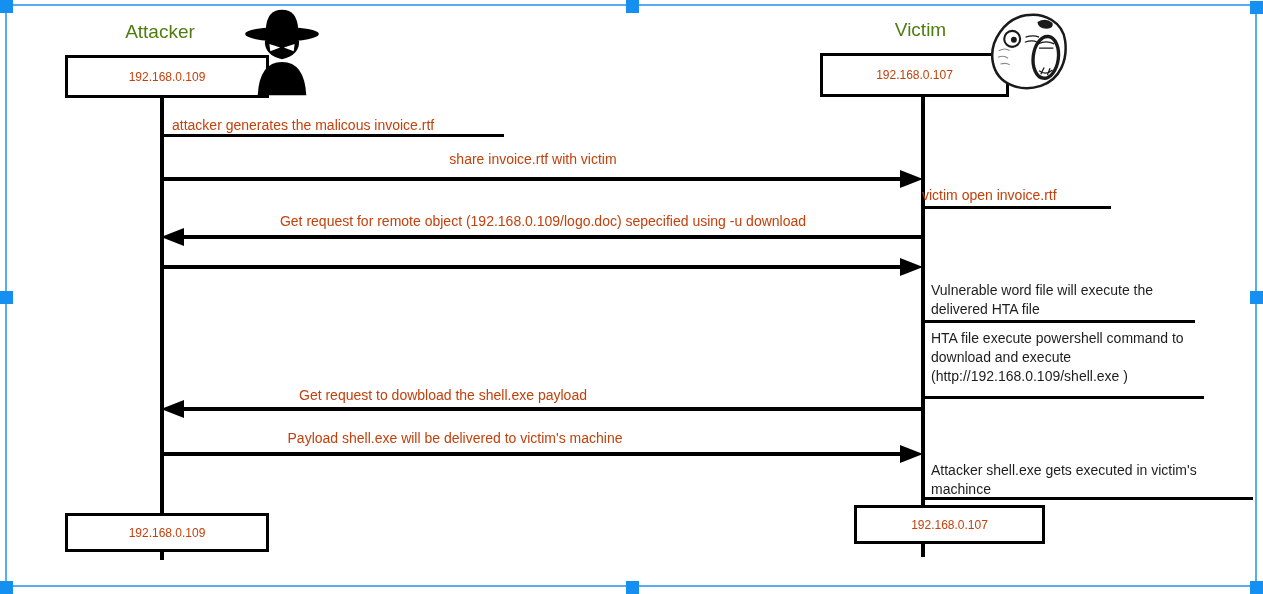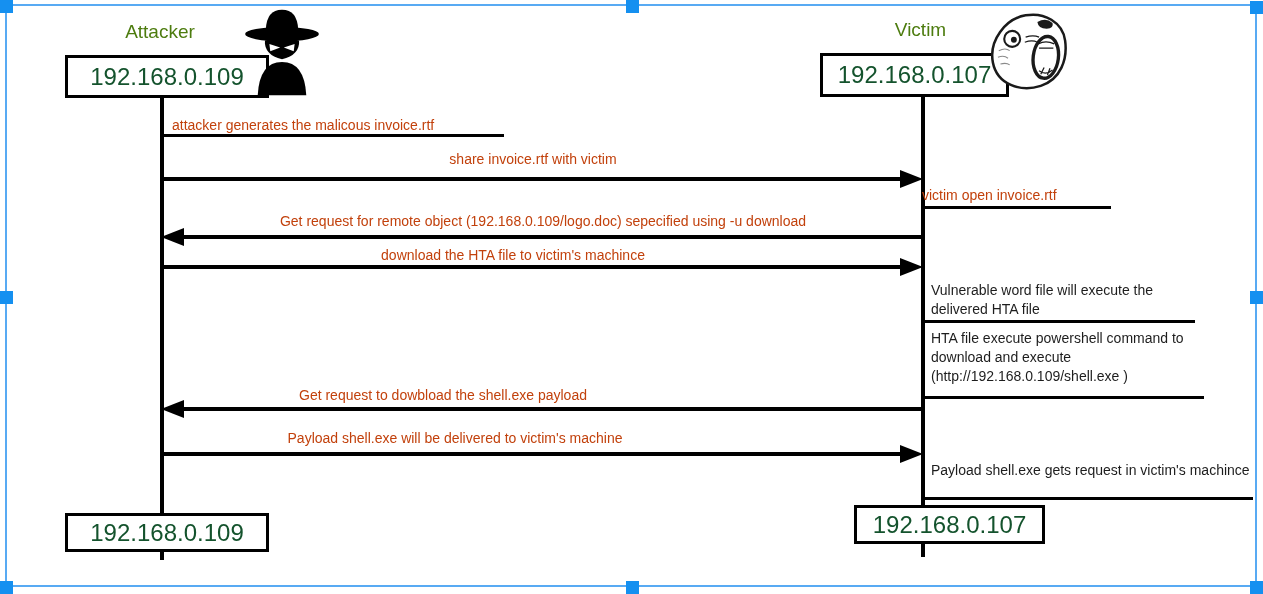--- a/index.html
+++ b/index.html
@@ -4,21 +4,21 @@
 <style>
   html,body{margin:0;padding:0;background:#fff;}
   #canvas{
     position:relative;width:1263px;height:594px;background:#fff;overflow:hidden;
     font-family:"Liberation Sans", sans-serif;
   }
   .sel-border{position:absolute;left:5px;top:4px;width:1248px;height:579px;border:2px solid #58aaf3;}
   .handle{position:absolute;width:13px;height:13px;background:#1590f0;}
   .rot-stub{position:absolute;width:4px;height:4px;background:#1590f0;}
   .actor-name{position:absolute;font-size:19px;color:#4d7c0f;text-align:center;}
-  .ip-box{position:absolute;border:3px solid #000;background:#fff;display:flex;align-items:center;justify-content:center;font-size:24px;color:#14532d;z-index:3;}
+  .ip-box{position:absolute;border:3px solid #000;background:#fff;display:flex;align-items:center;justify-content:center;font-size:12px;color:#c2410c;z-index:3;}
   .lifeline{position:absolute;width:4px;background:#000;z-index:1;}
   .msg-text{position:absolute;font-size:14px;color:#c2410c;white-space:nowrap;z-index:2;}
   .msg-text.center{text-align:center;}
   .note{position:absolute;font-size:14px;color:#1d1d1d;line-height:19px;z-index:2;}
   .hline{position:absolute;background:#000;height:4px;z-index:2;}
   .uline{position:absolute;background:#000;height:3px;z-index:2;}
   .head-r{position:absolute;width:0;height:0;border-top:9px solid transparent;border-bottom:9px solid transparent;border-left:23px solid #000;z-index:2;}
   .head-l{position:absolute;width:0;height:0;border-top:9px solid transparent;border-bottom:9px solid transparent;border-right:23px solid #000;z-index:2;}
   .icon{position:absolute;z-index:4;}
 </style>
@@ -80,39 +80,38 @@
   <div class="hline" style="left:163px;top:177px;width:740px;"></div>
   <div class="head-r" style="left:900px;top:170px;"></div>
 
   <div class="msg-text" style="left:922px;top:187px;text-align:right;">victim open invoice.rtf</div>
   <div class="uline" style="left:923px;top:206px;width:188px;"></div>
 
   <div class="msg-text center" style="left:163px;top:213px;width:760px;">Get request for remote object (192.168.0.109/logo.doc) sepecified using -u download</div>
   <div class="hline" style="left:184px;top:235px;width:740px;"></div>
   <div class="head-l" style="left:161px;top:228px;"></div>
 
-  <div class="msg-text center" style="left:163px;top:247px;width:700px;">download the HTA file to victim's machince</div>
   <div class="hline" style="left:163px;top:265px;width:740px;"></div>
   <div class="head-r" style="left:900px;top:258px;"></div>
 
   <div class="note" style="left:931px;top:281px;width:270px;">Vulnerable word file will execute the delivered HTA file</div>
   <div class="uline" style="left:923px;top:320px;width:272px;"></div>
 
   <div class="note" style="left:931px;top:329px;width:300px;">HTA file execute powershell command to download and execute (http://192.168.0.109/shell.exe )</div>
   <div class="uline" style="left:923px;top:396px;width:281px;"></div>
 
   <div class="msg-text center" style="left:163px;top:387px;width:560px;">Get request to dowbload the shell.exe payload</div>
   <div class="hline" style="left:184px;top:407px;width:740px;"></div>
   <div class="head-l" style="left:161px;top:400px;"></div>
 
   <div class="msg-text center" style="left:145px;top:430px;width:620px;">Payload shell.exe will be delivered to victim's machine</div>
   <div class="hline" style="left:163px;top:452px;width:740px;"></div>
   <div class="head-r" style="left:900px;top:445px;"></div>
 
-  <div class="note" style="left:931px;top:461px;width:325px;">Payload shell.exe gets request in victim's machince</div>
+  <div class="note" style="left:931px;top:461px;width:325px;">Attacker shell.exe gets executed in victim's machince</div>
   <div class="uline" style="left:925px;top:497px;width:328px;"></div>
 
   <div class="ip-box" style="left:65px;top:513px;width:198px;height:33px;">
     <span>192.168.0.109</span>
   </div>
   <div class="ip-box" style="left:854px;top:505px;width:185px;height:33px;">
     <span>192.168.0.107</span>
   </div>
 
 </div>

